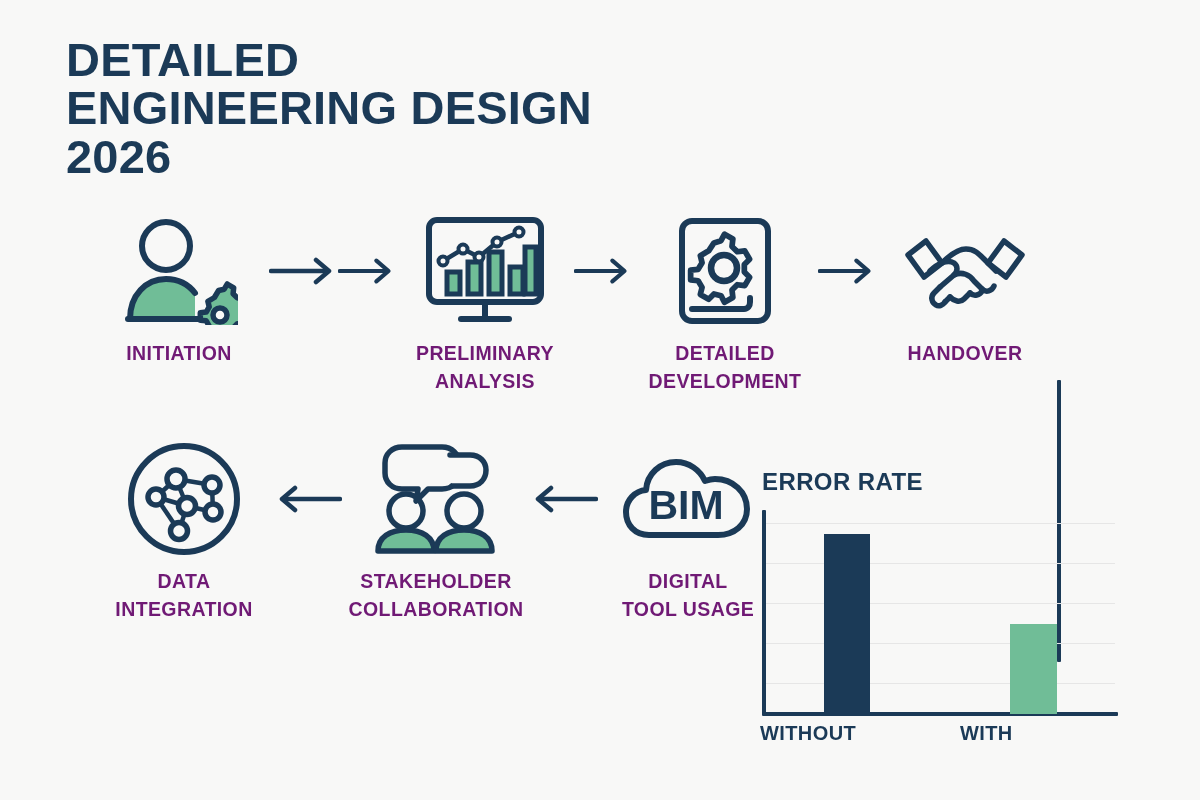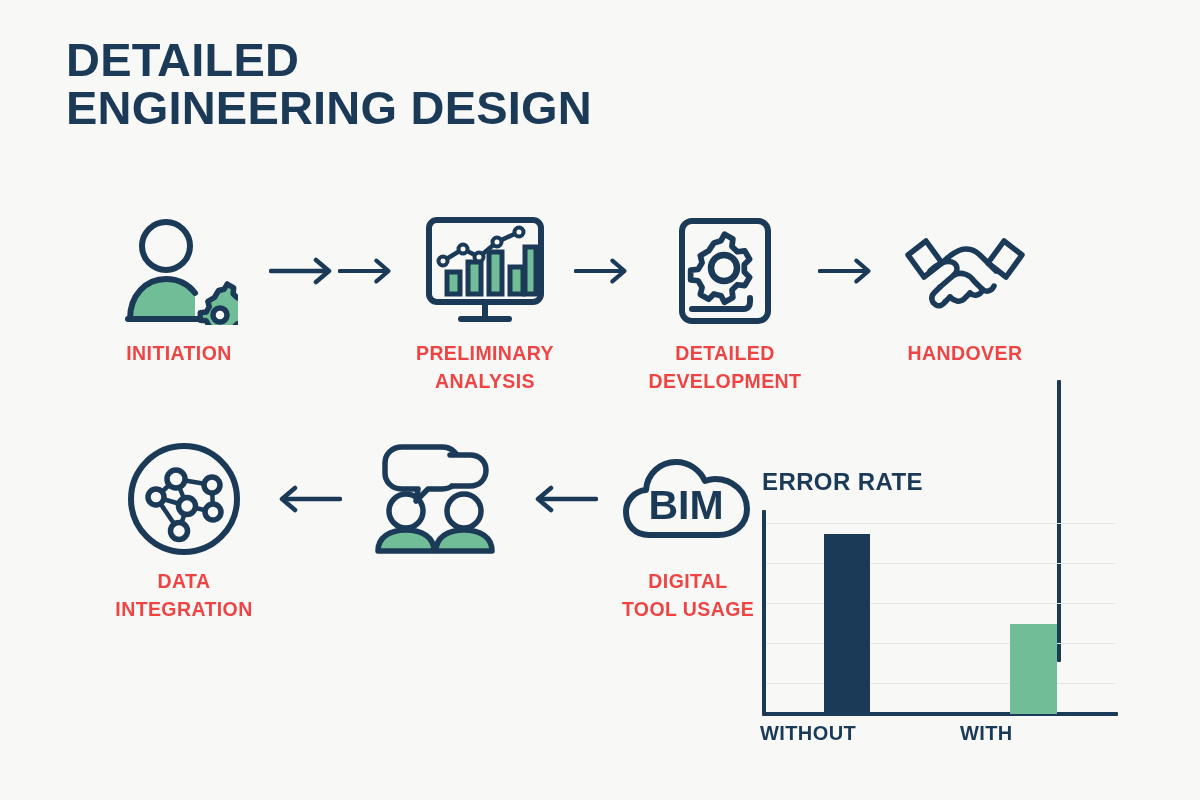--- a/index.html
+++ b/index.html
@@ -61,21 +61,21 @@
     align-items: center;
     justify-content: center;
   }
   .step-label {
     margin-top: 10px;
     font-size: 19.5px;
     font-weight: bold;
     letter-spacing: 0.4px;
     line-height: 1.42;
     text-align: center;
-    color: #ef4444;
+    color: #701a75;
     white-space: pre-line;
   }
 
   .arrow {
     height: 118px;
     display: flex;
     align-items: center;
     justify-content: center;
     width: 70px;
     flex: none;
@@ -159,20 +159,21 @@
   }
 </style>
 </head>
 <body>
 
 <div class="canvas">
 
   <div class="title-block">
     <span class="title-line">DETAILED</span>
     <span class="title-line">ENGINEERING DESIGN</span>
+    <span class="title-line">2026</span>
   </div>
 
   <div class="row row-one">
 
     <div class="step">
       <div class="icon-box">
         <svg width="118" height="108" viewBox="0 0 118 108">
           <circle cx="46" cy="29" r="24" fill="none" stroke="#1b3a57" stroke-width="6"></circle>
           <path d="M10 102 C10 78 26 62 46 62 C58 62 68 67 75 76 L75 102 Z" fill="#70bd97" stroke="none"></path>
           <path d="M10 102 C10 78 26 62 46 62 C58 62 68 67 75 76" fill="none" stroke="#1b3a57" stroke-width="6" stroke-linecap="round"></path>
@@ -308,20 +309,22 @@
       <div class="icon-box">
         <svg width="140" height="116" viewBox="0 0 140 116">
           <path d="M36 6 L76 6 C86 6 93 13 93 22 L93 32 C93 41 86 48 76 48 L62 48 L50 60 L52 48 L36 48 C26 48 19 41 19 32 L19 22 C19 13 26 6 36 6 Z" fill="#f8f8f7" stroke="#1b3a57" stroke-width="5.5" stroke-linejoin="round"></path>
           <path d="M84 14 L104 14 C114 14 120 21 120 29 C120 38 114 45 104 45 L86 45" fill="#f8f8f7" stroke="#1b3a57" stroke-width="5.5" stroke-linecap="round" stroke-linejoin="round"></path>
           <circle cx="40" cy="70" r="17" fill="none" stroke="#1b3a57" stroke-width="5.5"></circle>
           <path d="M12 110 C12 96 24 89 40 89 C56 89 68 96 68 110 Z" fill="#70bd97" stroke="#1b3a57" stroke-width="5.5" stroke-linejoin="round"></path>
           <circle cx="98" cy="70" r="17" fill="none" stroke="#1b3a57" stroke-width="5.5"></circle>
           <path d="M70 110 C70 96 82 89 98 89 C114 89 126 96 126 110 Z" fill="#70bd97" stroke="#1b3a57" stroke-width="5.5" stroke-linejoin="round"></path>
         </svg>
       </div>
+      <div class="step-label">STAKEHOLDER
+COLLABORATION</div>
     </div>
 
     <div class="arrow">
       <svg width="68" height="28" viewBox="0 0 68 28">
         <line x1="10" y1="14" x2="66" y2="14" stroke="#1b3a57" stroke-width="4.5" stroke-linecap="round"></line>
         <polyline points="21,3 8,14 21,25" fill="none" stroke="#1b3a57" stroke-width="4.5" stroke-linecap="round" stroke-linejoin="round"></polyline>
       </svg>
     </div>
 
     <div class="step">

